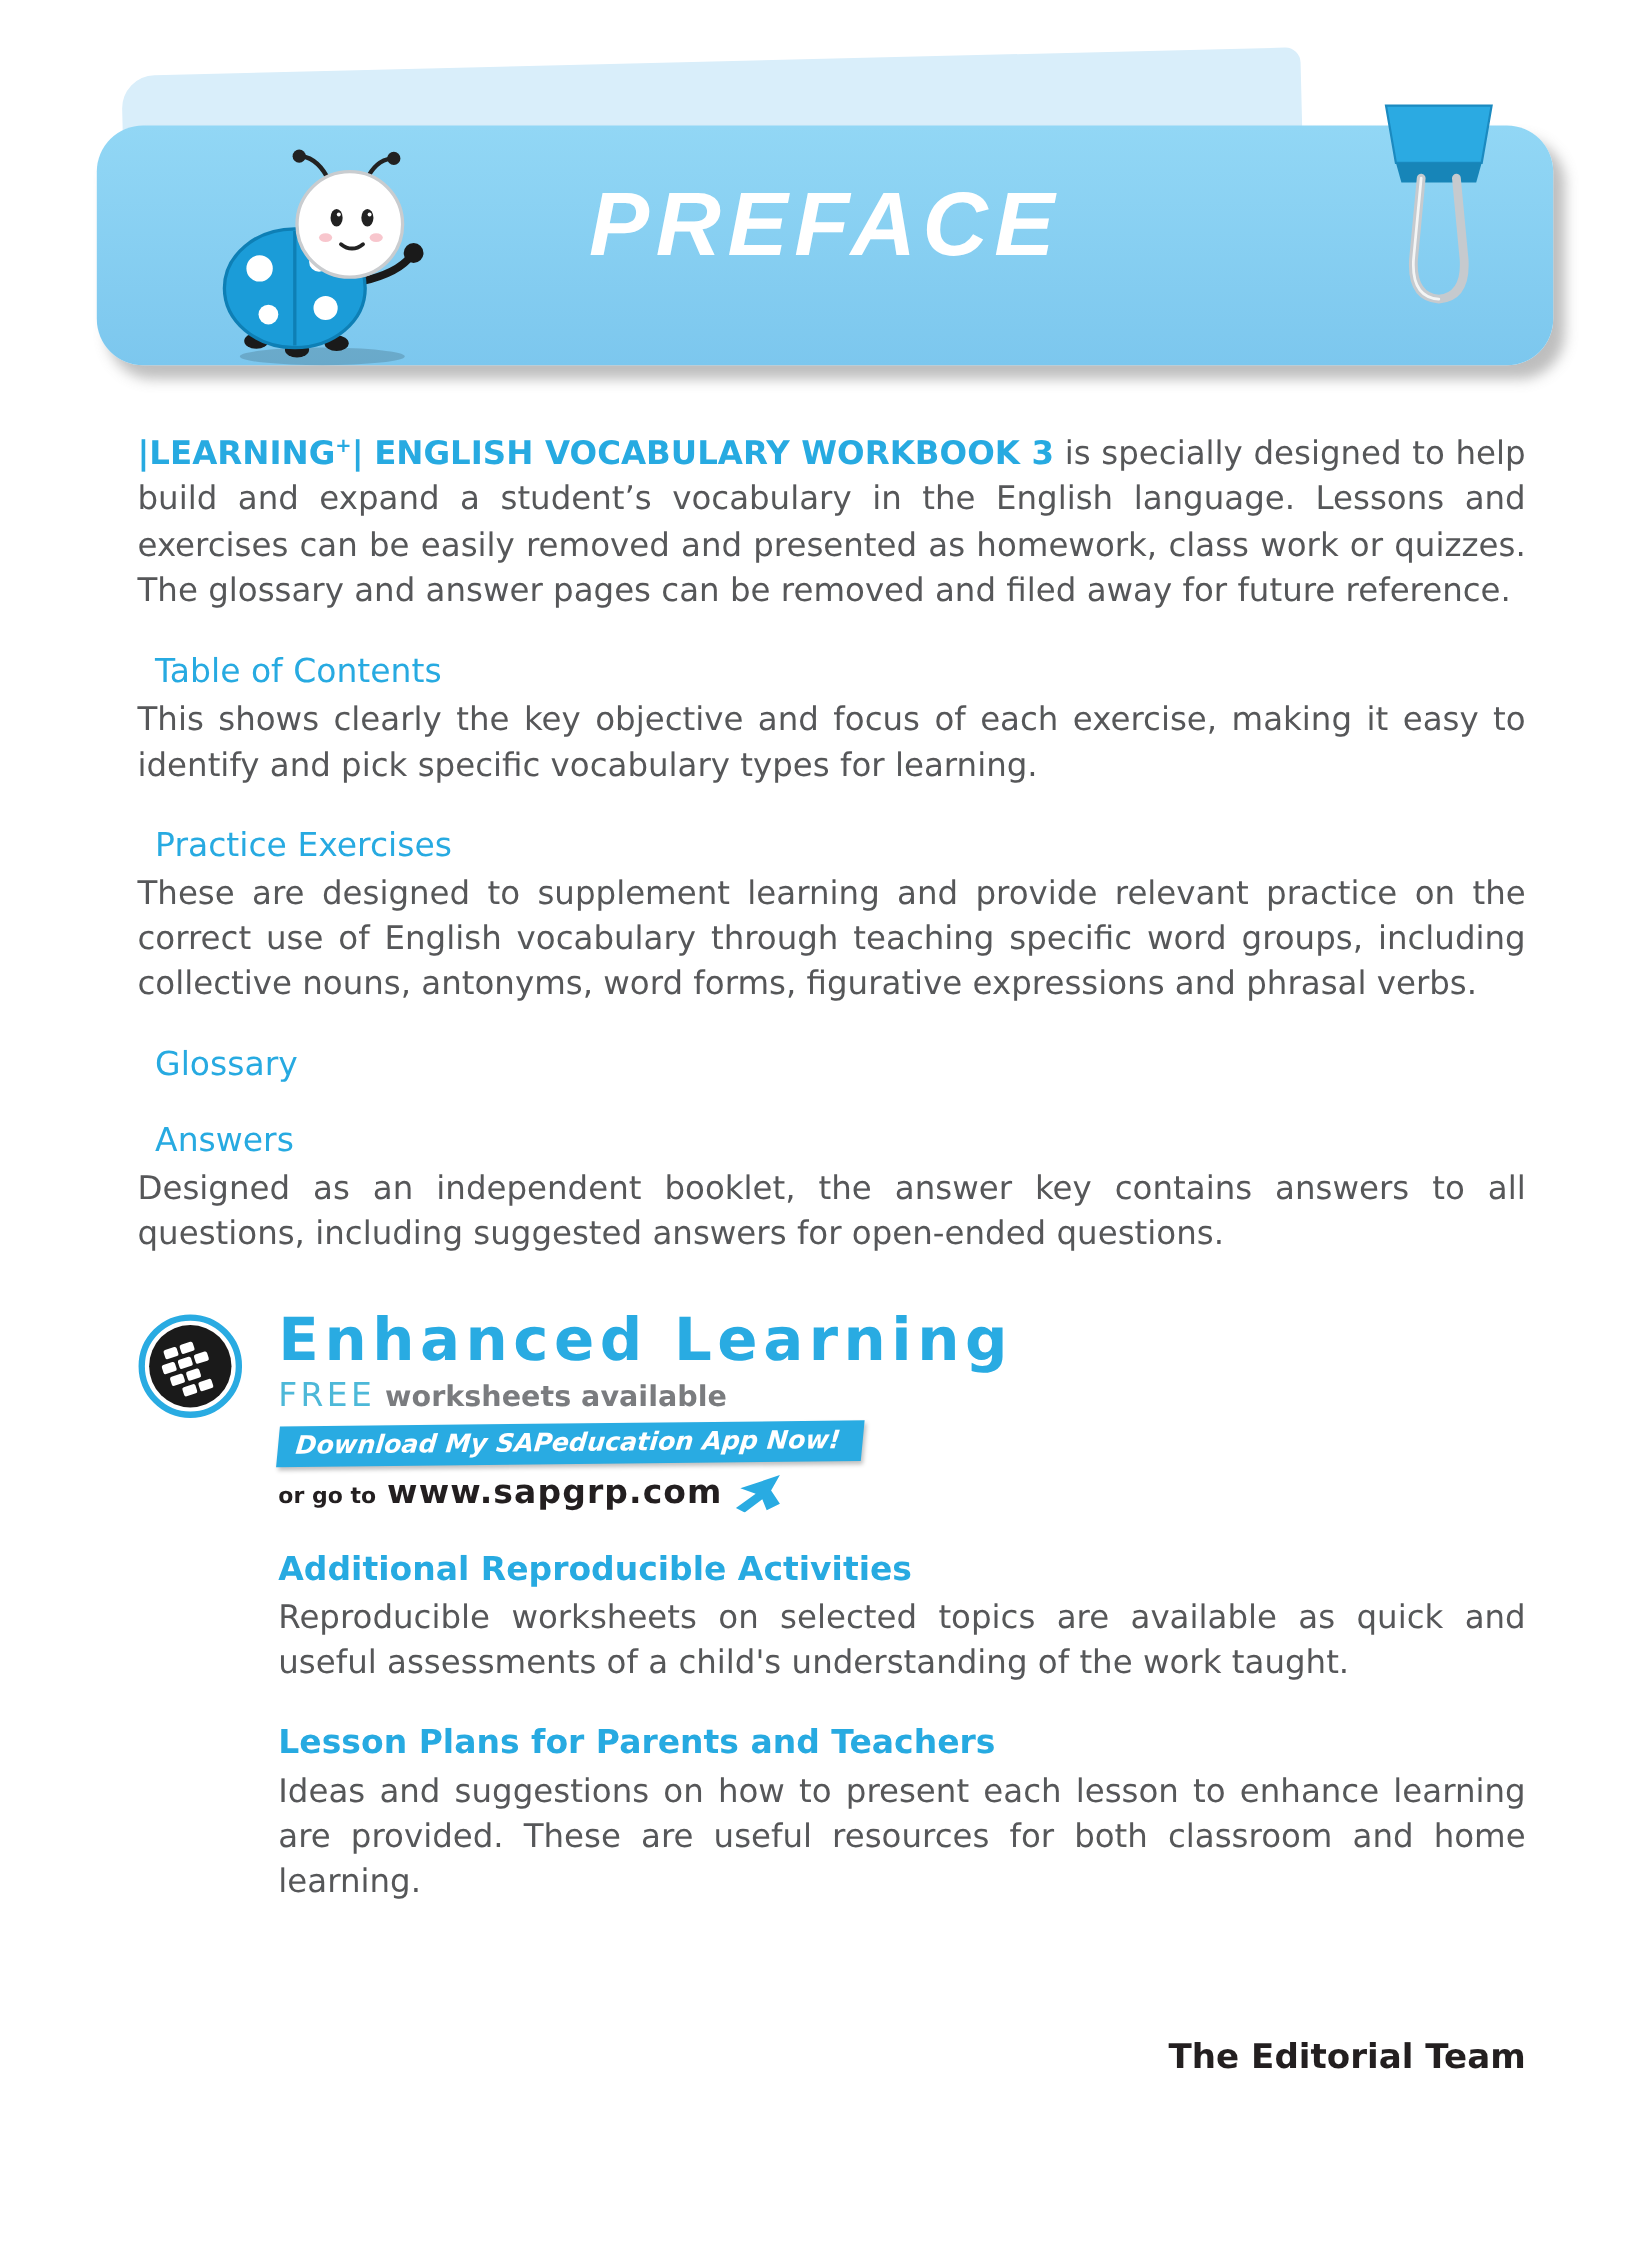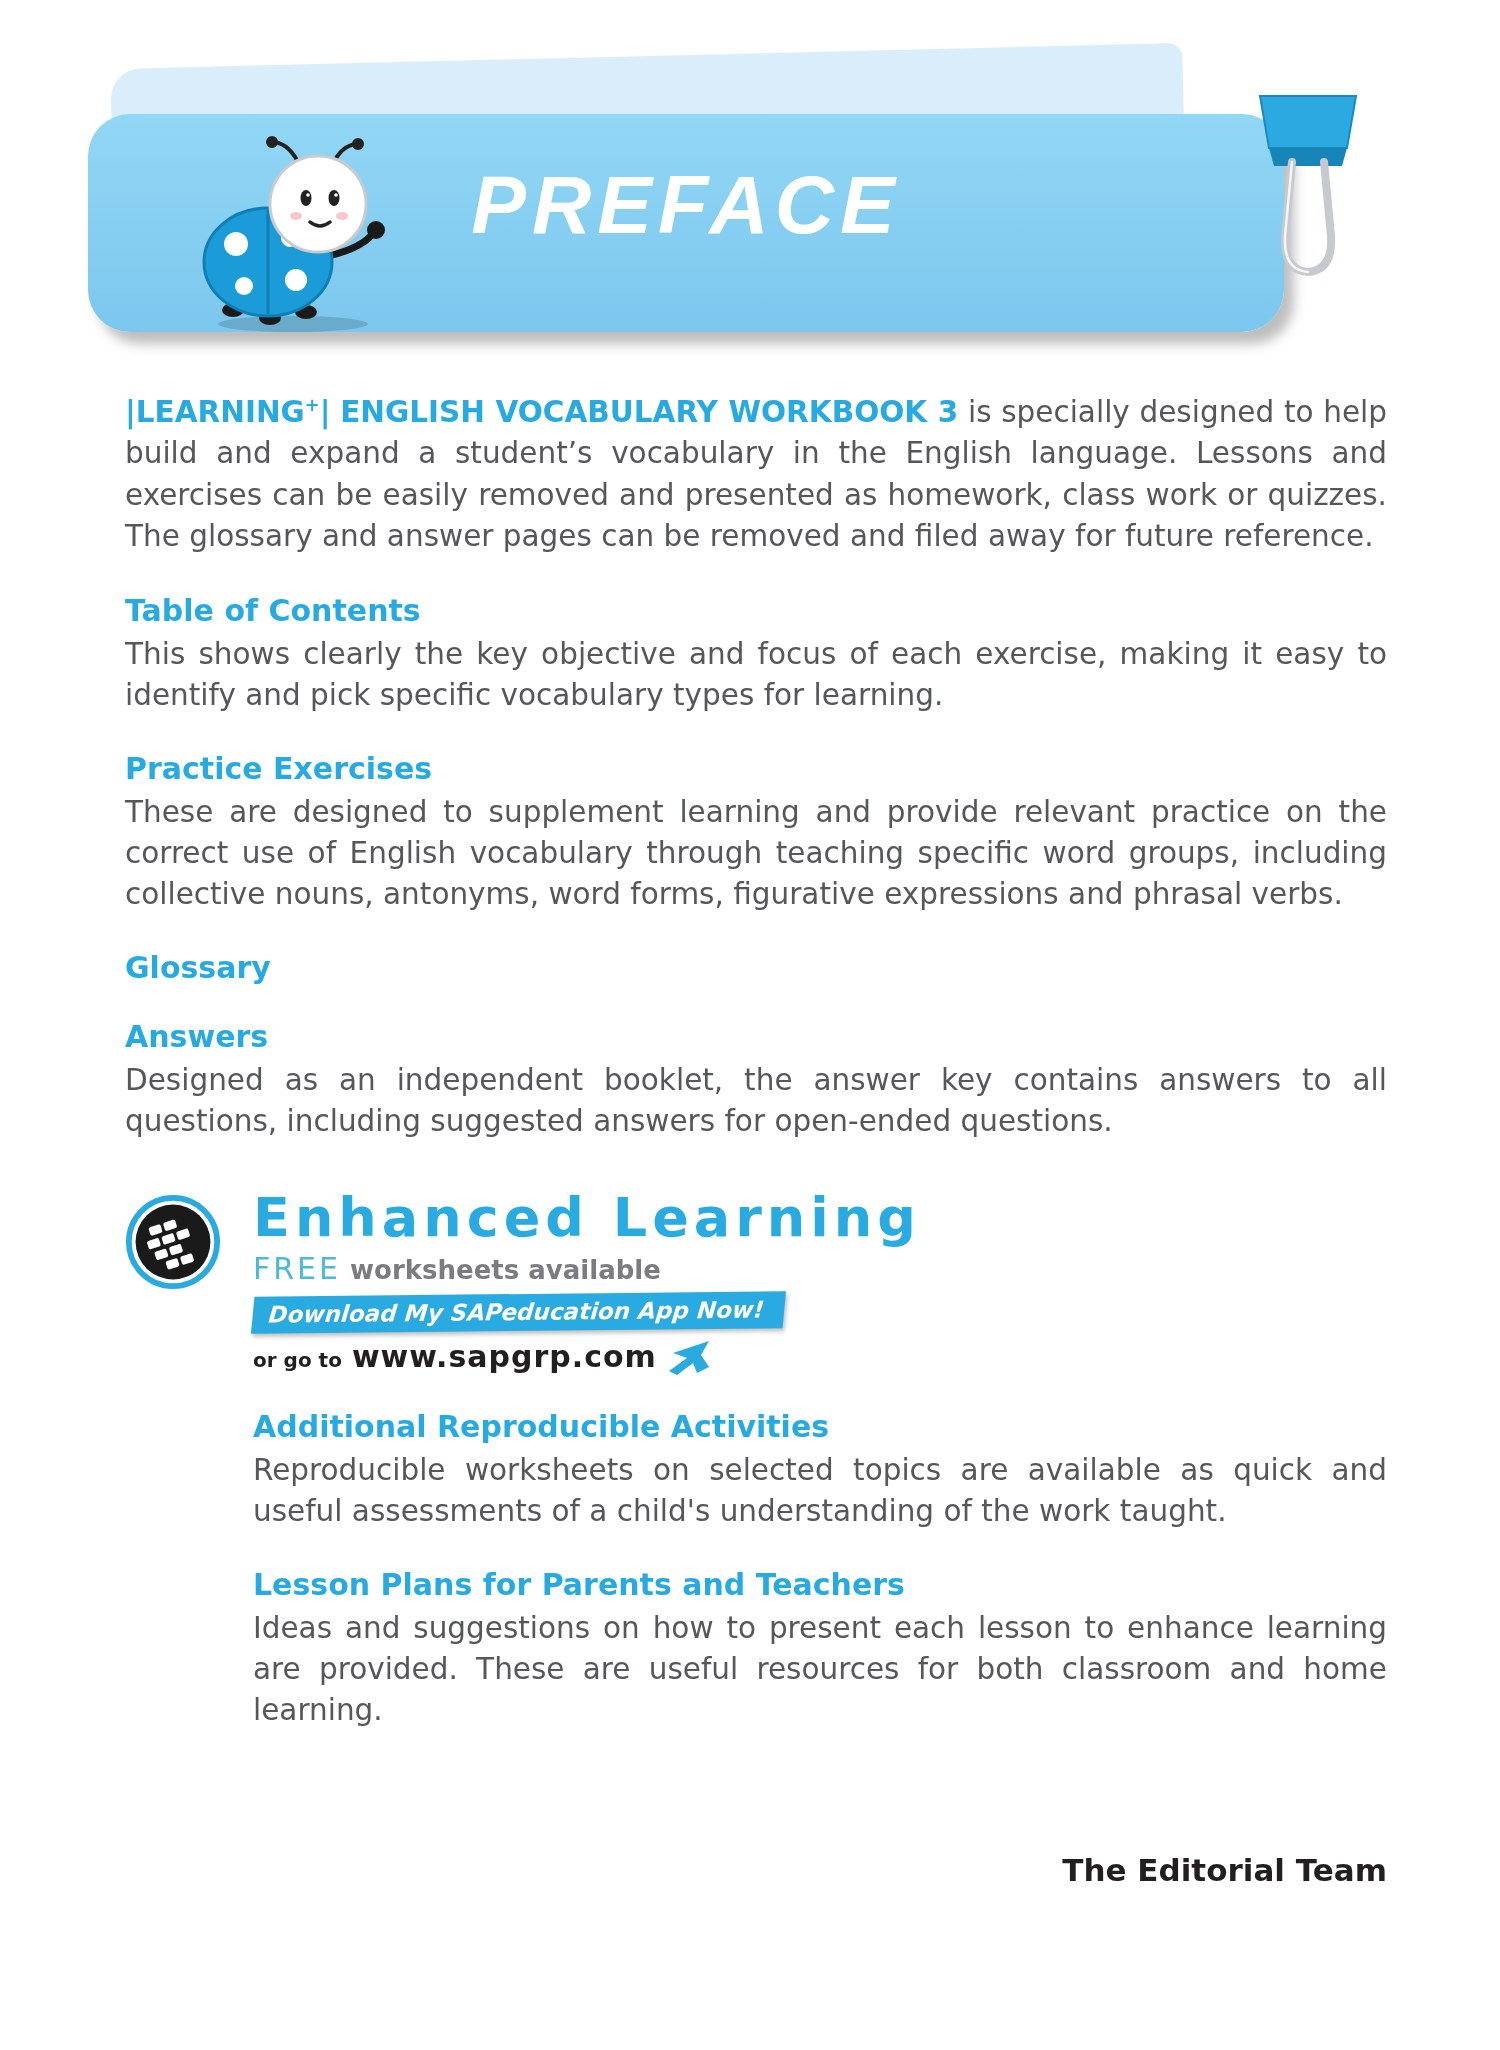--- a/index.html
+++ b/index.html
@@ -2,36 +2,36 @@
 <html><head>
 <meta charset="utf-8">
 <style>
   html,body{margin:0;padding:0;background:#ffffff;}
   .page{position:relative;width:1500px;height:2050px;background:#ffffff;overflow:hidden;
         font-family:"DejaVu Sans","Liberation Sans",sans-serif;}
 
   
   .backsheet{position:absolute;left:112px;top:56px;width:1072px;height:150px;
              background:#d9eefa;border-radius:30px 14px 0 0;transform:rotate(-1.4deg);z-index:0;}
-  .banner{position:absolute;left:88px;top:114px;width:1196px;height:218px;border-radius:42px;
+  .banner{position:absolute;left:88px;top:114px;width:1324px;height:218px;border-radius:42px;
           background:linear-gradient(180deg,#92d7f5 0%,#7cc7ee 100%);
           box-shadow:10px 12px 12px rgba(110,110,110,0.45);z-index:1;}
   .preface-title{position:absolute;left:0;right:0;top:44px;text-align:center;
                  font-family:"Liberation Sans",sans-serif;font-weight:bold;font-style:italic;
                  font-size:82px;color:#ffffff;letter-spacing:6px;}
   .ladybug{position:absolute;left:90px;top:14px;width:230px;height:205px;}
   .clip{position:absolute;left:1250px;top:88px;width:116px;height:205px;z-index:2;}
 
   
   .content{position:absolute;left:125px;top:392px;width:1262px;color:#565759;}
   .intro{margin:0 0 36px 0;font-size:29.5px;line-height:1.40;text-align:justify;}
   .brand,.booktitle{color:#27aae1;font-weight:bold;}
   .brand sup{font-size:60%;}
   .sec{margin:0 0 34px 0;}
-  .sec-h{margin:0 0 6px 0;font-size:30px;font-weight:bold;color:#27aae1;}
+  .sec-h{margin:0 0 6px 16px;font-size:30px;font-weight:normal;color:#27aae1;}
   .sec-b{margin:0;font-size:29.5px;line-height:1.40;text-align:justify;}
 
   
   .enhanced{margin-top:48px;}
   .enh-head{display:flex;align-items:flex-start;}
   .enh-logo{width:96px;height:96px;flex:0 0 96px;margin-top:4px;}
   .enh-right{margin-left:32px;}
   .enh-title{font-size:54px;font-weight:bold;color:#29abe2;letter-spacing:5px;line-height:1.05;}
   .free-line{margin-top:4px;font-size:26px;font-weight:bold;color:#7a7c7f;}
   .free-word{font-weight:normal;color:#4db8d8;letter-spacing:3px;font-size:30px;}

